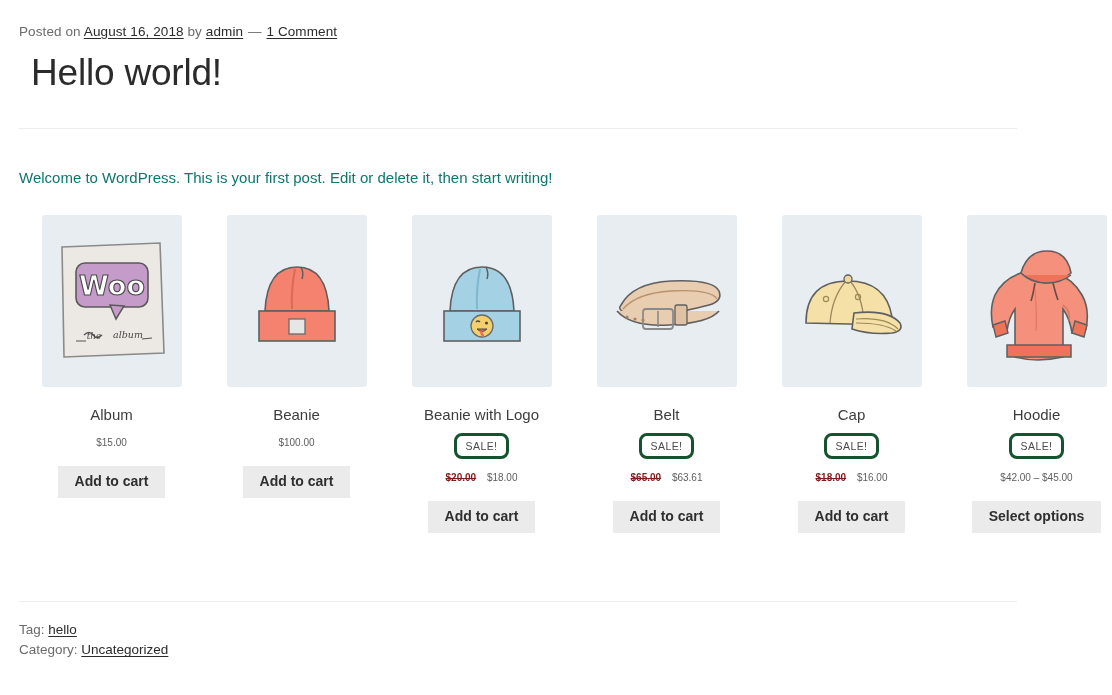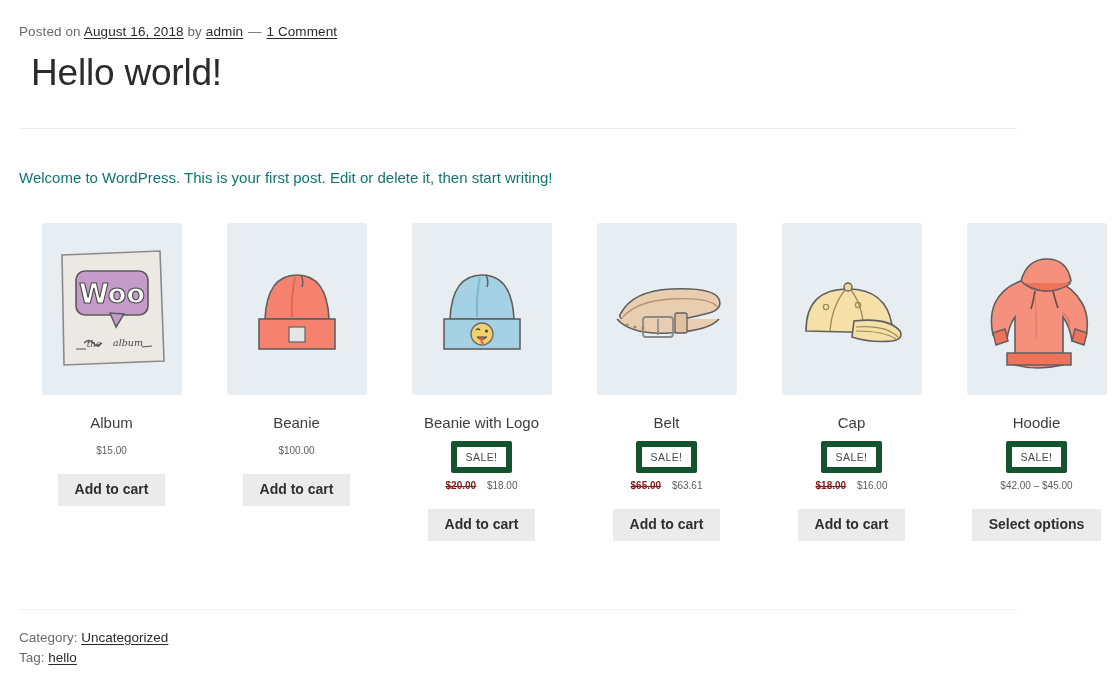--- a/index.html
+++ b/index.html
@@ -72,21 +72,21 @@
     gap: 0;
   }
   .product {
     width: 185px;
     flex: 0 0 185px;
     text-align: center;
   }
   .product-thumb {
     width: 140px;
     height: 172px;
-    margin: 8px auto;
+    margin: 0 auto;
     background: #e8edf1;
     border-radius: 3px;
     position: relative;
     overflow: hidden;
   }
   .product-thumb svg {
     display: block;
     width: 140px;
     height: 172px;
   }
@@ -96,28 +96,28 @@
     margin: 18px 0 0 0;
     font-weight: 400;
     line-height: 1.3;
   }
   .sale-badge-wrap {
     margin-top: 9px;
     height: 26px;
   }
   .sale-badge {
     display: inline-block;
-    border: 6px solid #14532d;
+    border: 3px solid #14532d;
     background: #ffffff;
     color: #4a4a4a;
     font-size: 10.5px;
     letter-spacing: 0.4px;
     padding: 5px 9px 4px 9px;
     line-height: 1;
-    border-radius: 2px;
+    border-radius: 8px;
   }
   .price {
     font-size: 10px;
     color: #5e5e5e;
     margin-top: 12px;
     line-height: 1.3;
     white-space: nowrap;
   }
   .price .old {
     color: #7f1d1d;
@@ -330,22 +330,22 @@
 
     </div>
 
     <div class="spacer-under-grid"></div>
   </div>
 
   <div class="rule-bottom"></div>
 
   <div class="entry-footer">
     <div>
+      <span>Tag:</span>
+      <a href="#">hello</a>
+    </div>
+    <div>
       <span>Category:</span>
       <a href="#">Uncategorized</a>
     </div>
-    <div>
-      <span>Tag:</span>
-      <a href="#">hello</a>
-    </div>
   </div>
 
 </div>
 
 </body></html>

